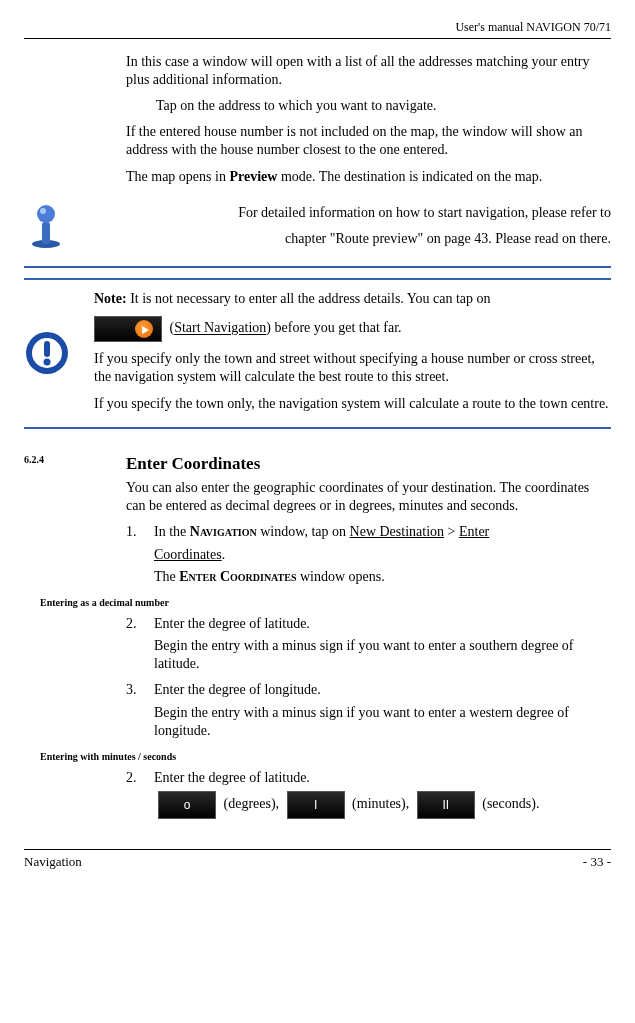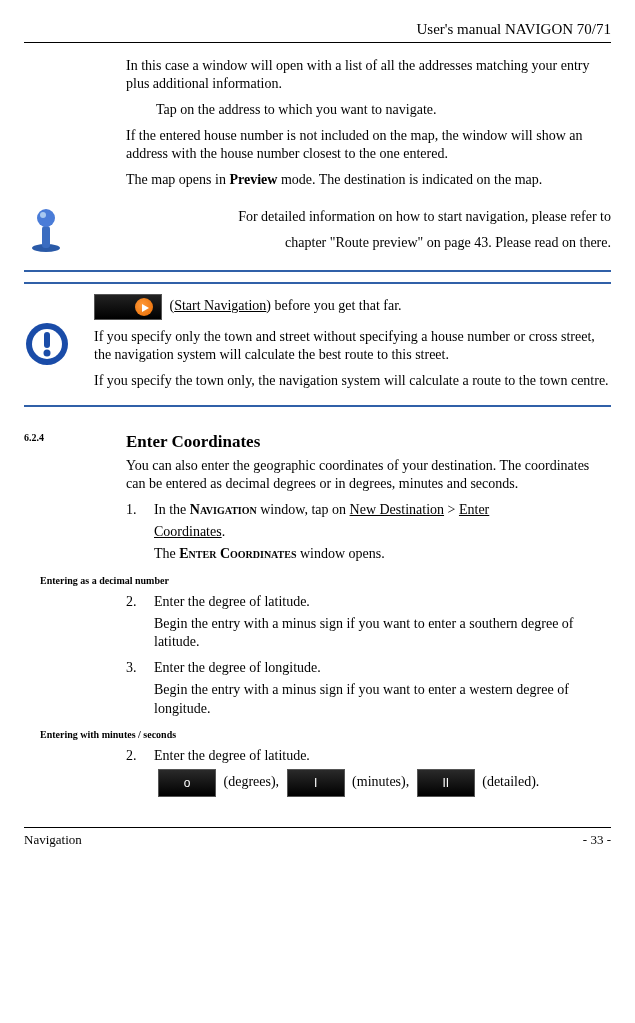--- a/index.html
+++ b/index.html
@@ -6,21 +6,21 @@
     font-family: "Times New Roman", Times, serif;
     font-size: 14px;
     line-height: 1.3;
     margin: 0;
     padding: 20px 24px;
     width: 587px;
     color: #000;
   }
   .header {
     text-align: right;
-    font-size: 15px;
+    font-size: 12px;
     border-bottom: 1px solid #000;
     padding-bottom: 2px;
     margin-bottom: 14px;
   }
   .content-block {
     margin-left: 102px;
   }
   .content-block p {
     margin: 4px 0 8px 0;
   }
@@ -186,20 +186,23 @@
   <div class="icon-col">
     <svg width="46" height="46" viewBox="0 0 46 46">
       <circle cx="23" cy="23" r="21" fill="#1a4ca8"></circle>
       <circle cx="23" cy="23" r="15" fill="#fff"></circle>
       <rect x="20" y="11" width="6" height="16" rx="3" fill="#1a4ca8"></rect>
       <circle cx="23" cy="32" r="3.5" fill="#1a4ca8"></circle>
     </svg>
   </div>
   <div class="text-col">
     <p>
+      <b>Note:</b><span> It is not necessary to enter all the address details. You can tap on</span>
+    </p>
+    <p>
       <span class="btn-orange"></span>
       (<span class="underline">Start Navigation</span>)<span> before you get that far.</span>
     </p>
     <p>If you specify only the town and street without specifying a house number or cross street, the navigation system will calculate the best route to this street.</p>
     <p>If you specify the town only, the navigation system will calculate a route to the town centre.</p>
   </div>
 </div>
 
 <div class="section-row">
   <div class="section-num">6.2.4</div>
@@ -240,21 +243,21 @@
 <div class="subhead">Entering with minutes / seconds</div>
 
 <div class="content-block">
   <ol class="steps">
     <li>
       <span class="num">2.</span>
       <span>Enter the degree of latitude.</span>
       <div class="sub">
         <span class="key-btn">o</span><span> (degrees), </span>
         <span class="key-btn">I</span><span> (minutes), </span>
-        <span class="key-btn">II</span><span> (detailed).</span>
+        <span class="key-btn">II</span><span> (seconds).</span>
       </div>
     </li>
   </ol>
 </div>
 
 <div class="footer">
   <span>Navigation</span>
   <span>- 33 -</span>
 </div>
 

